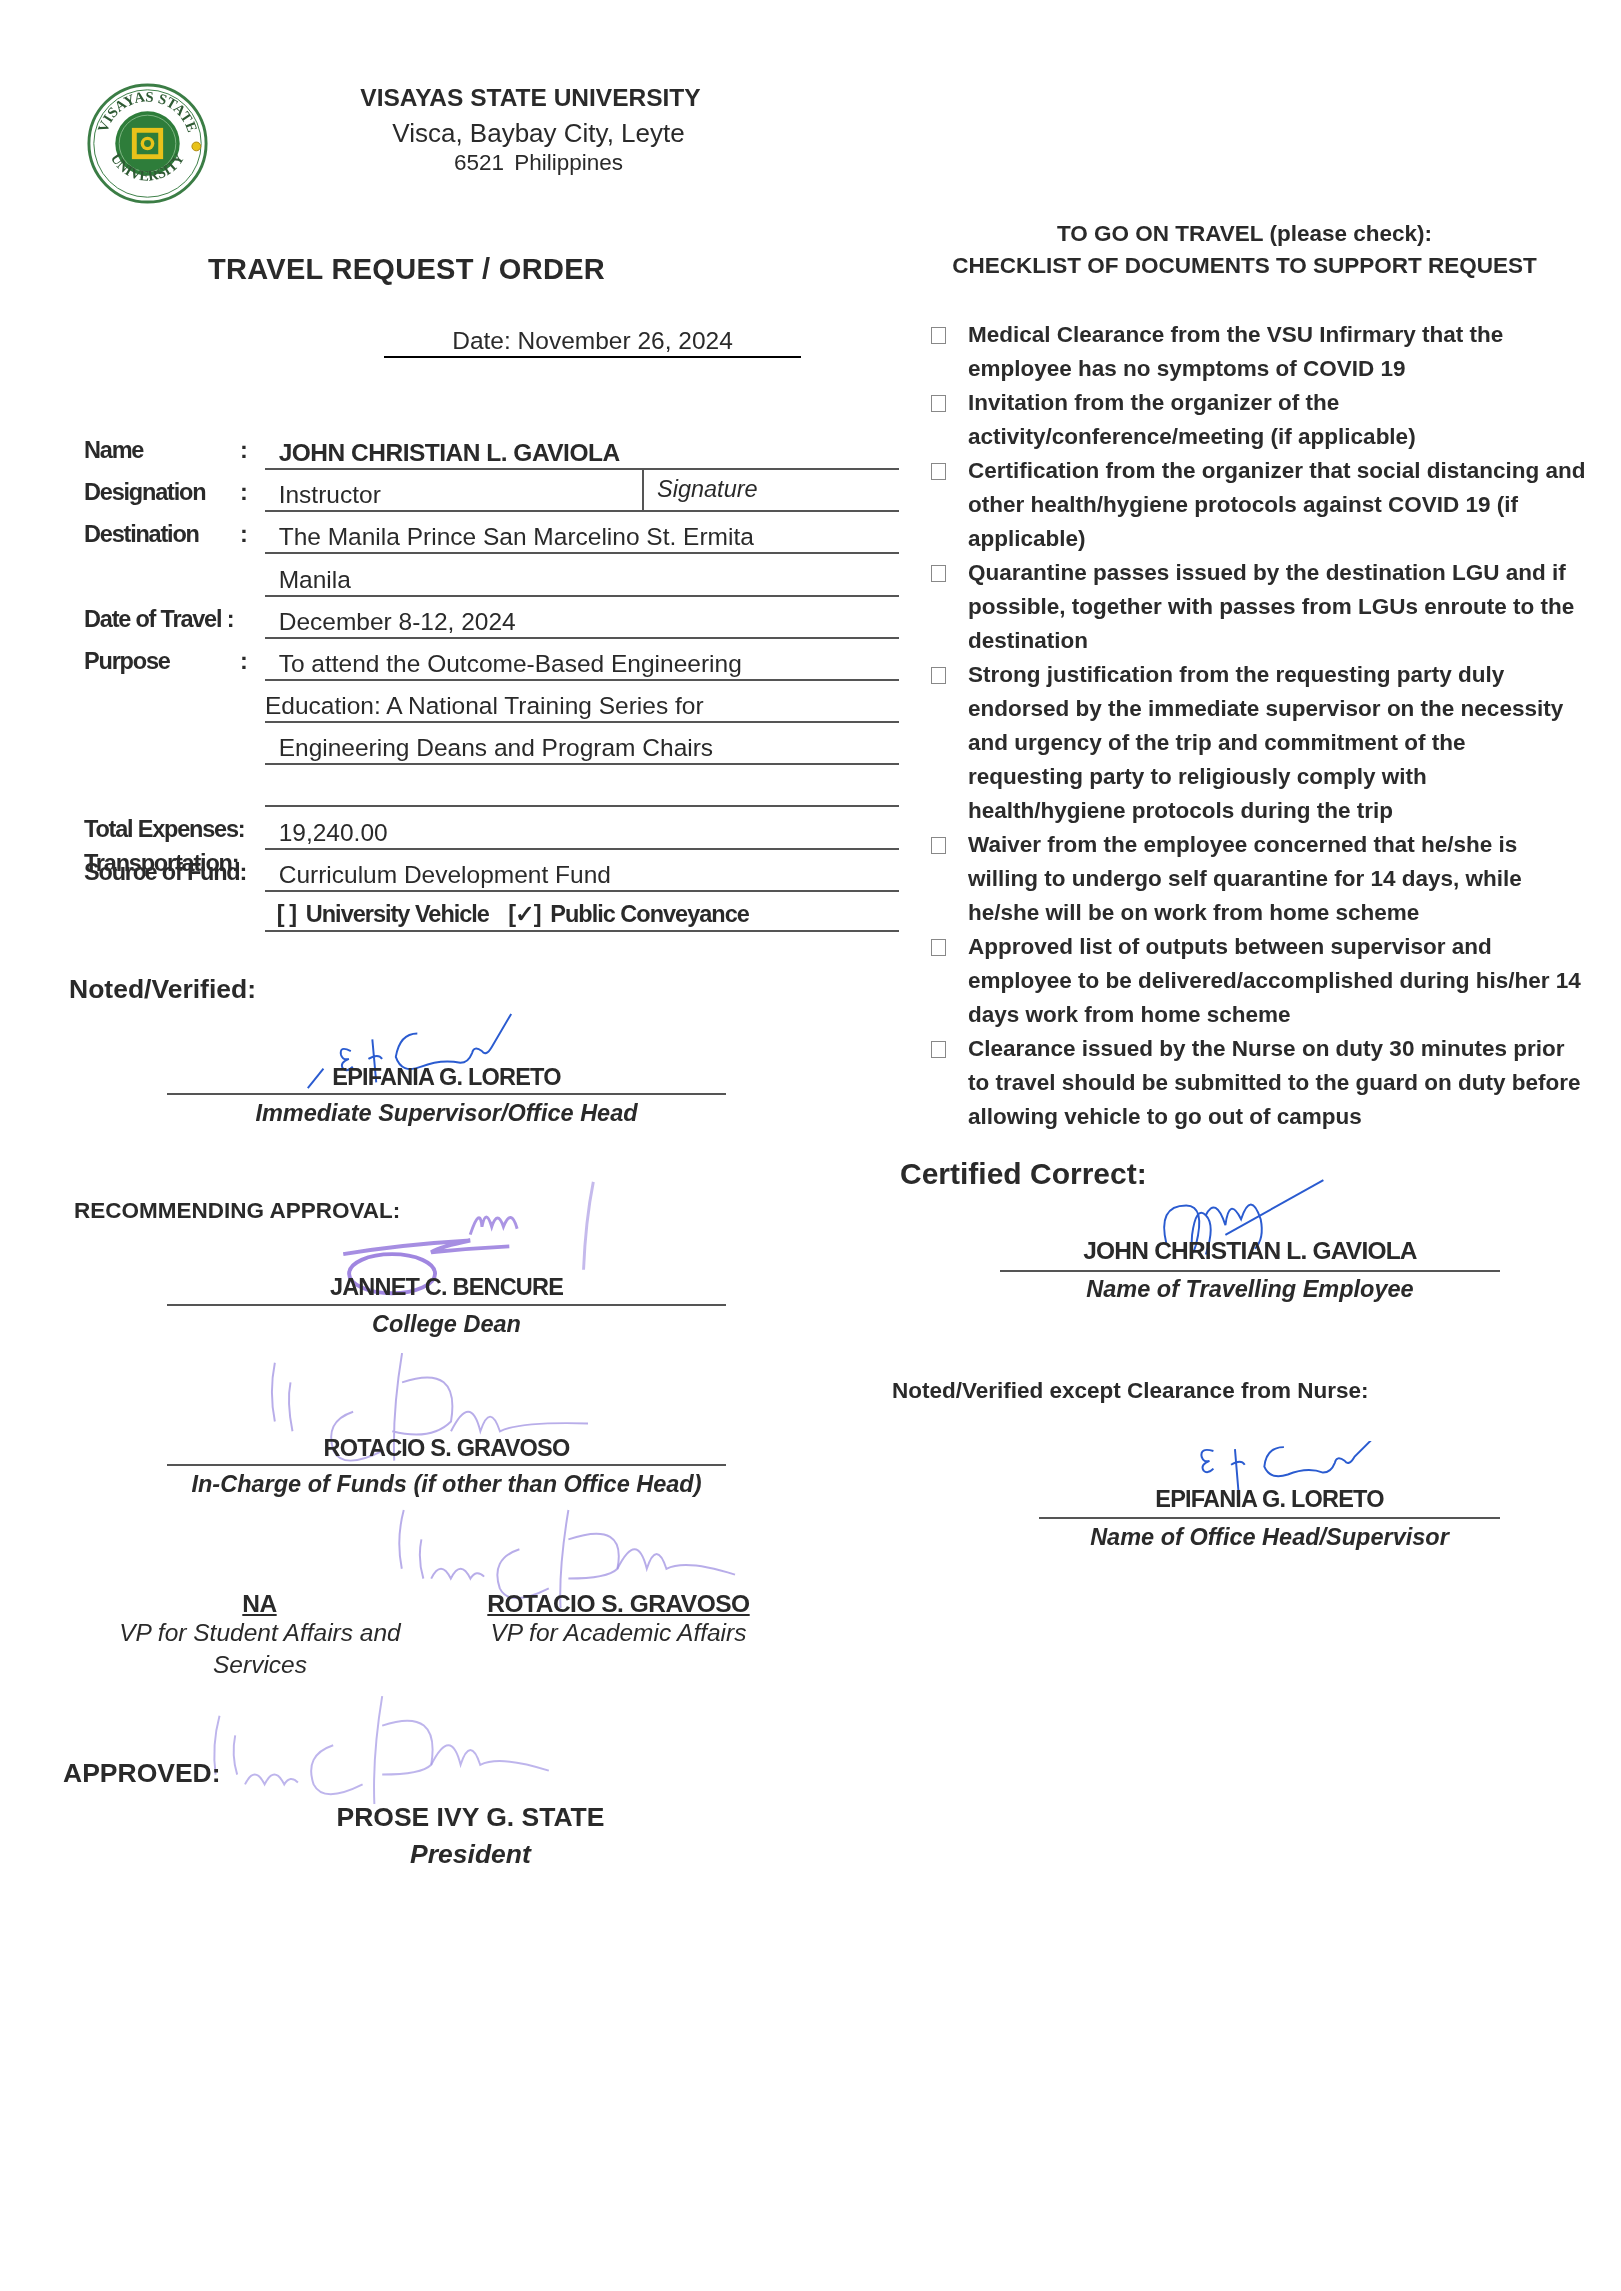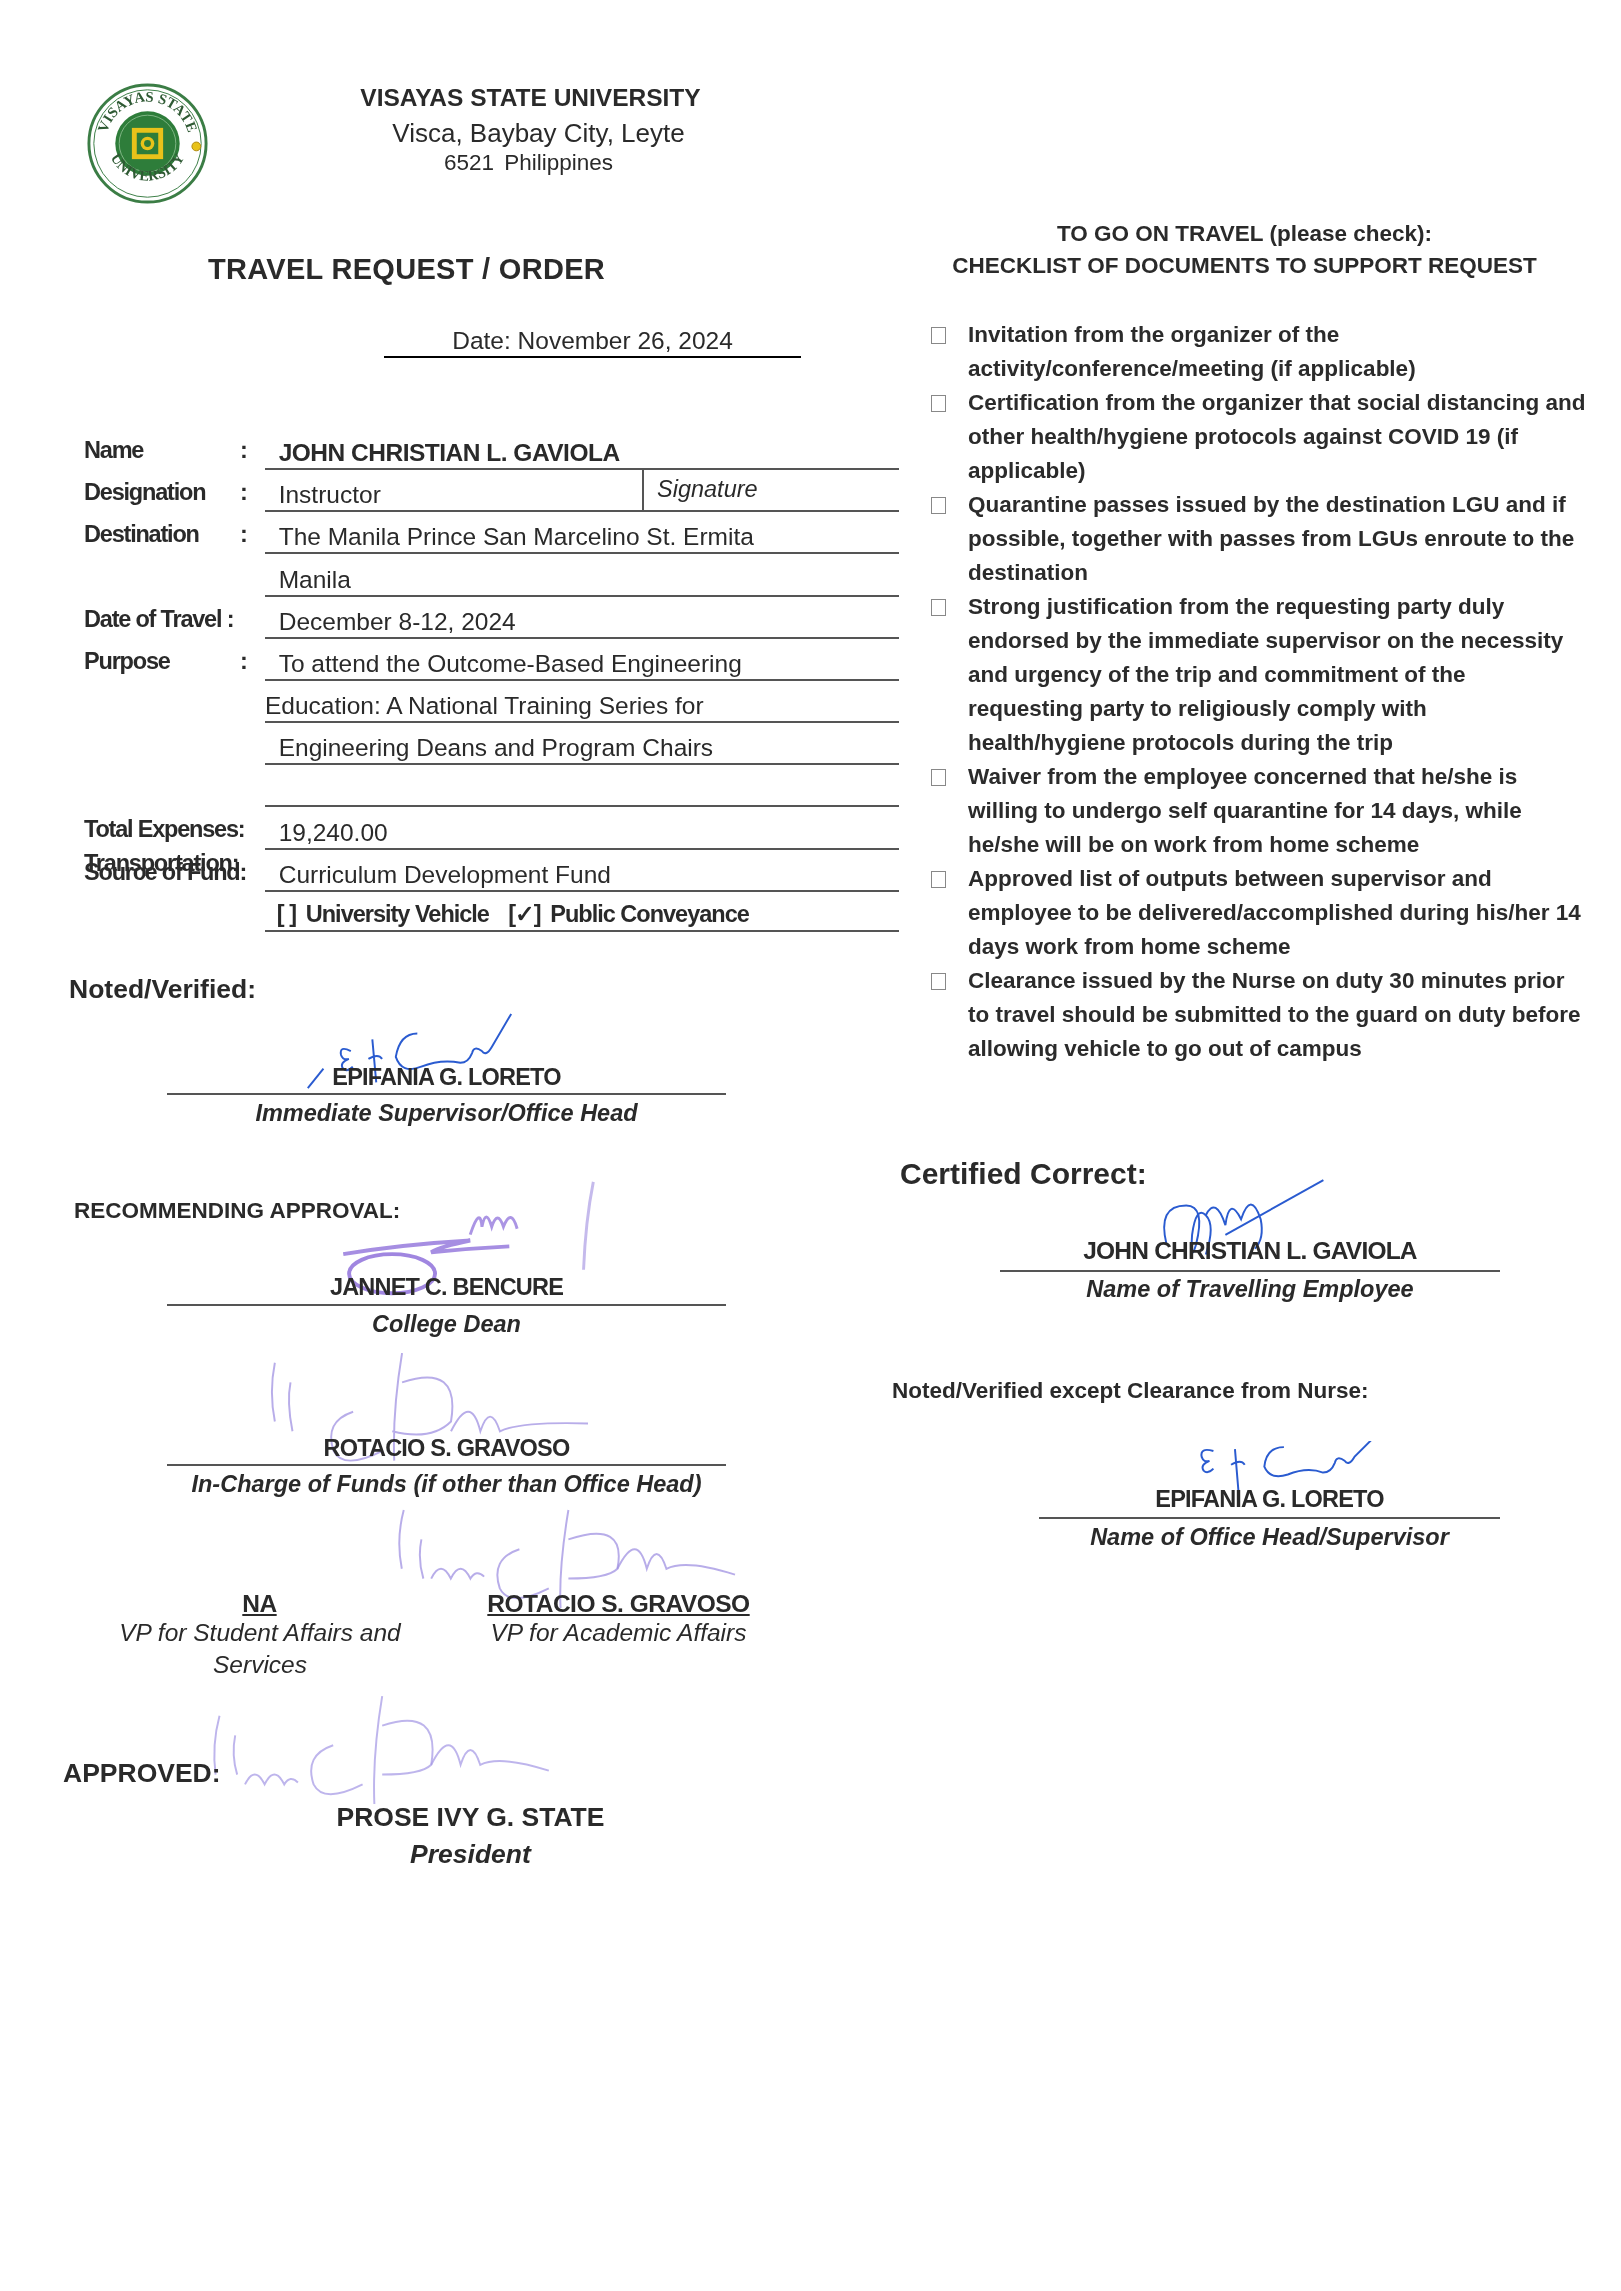--- a/index.html
+++ b/index.html
@@ -8,21 +8,21 @@
   .sans { font-family:"Liberation Sans", sans-serif; }
   .dsans { font-family:"DejaVu Sans", sans-serif; }
   .b { font-weight:bold; }
   .i { font-style:italic; }
   .c { text-align:center; }
 
   
   #logo { left:86px; top:82px; width:123px; height:123px; }
   #uni-name { left:315px; top:84px; width:431px; font-size:24.5px; font-weight:bold; }
   #uni-addr1 { left:323px; top:118px; width:431px; font-size:26px; }
-  #uni-addr2 { left:313px; top:150px; width:431px; font-size:22.5px; word-spacing:3.9px; }
+  #uni-addr2 { left:323px; top:150px; width:431px; font-size:22.5px; word-spacing:3.9px; }
   #form-title { left:147px; top:253px; width:519px; font-size:29px; font-weight:bold; letter-spacing:0.3px; }
 
   
   #date-line { left:384px; top:327px; width:417px; height:29px; border-bottom:2px solid #000000; font-size:24.5px; text-align:center; }
 
   
   .lbl { font-size:23.5px; font-weight:bold; letter-spacing:-1.2px; left:84px; }
   .colon { font-size:23.5px; font-weight:bold; left:240px; }
   .fld { left:265px; width:634px; height:35px; border-bottom:2px solid #555; font-size:24.5px; box-sizing:border-box; padding-left:13.7px; line-height:35px; }
   .fld.noind { padding-left:0; }
@@ -166,21 +166,21 @@
 </svg>
 <div class="abs sans b" style="left:63px; top:1758px; font-size:26.5px;">APPROVED:</div>
 <div class="abs sans b c" style="left:294px; top:1802px; width:353px; font-size:26.5px;">PROSE IVY G. STATE</div>
 <div class="abs sans b i c" style="left:294px; top:1839px; width:353px; font-size:26.5px;">President</div>
 
 <div id="chk-title" class="abs sans">
   <div>TO GO ON TRAVEL (please check):</div>
   <div>CHECKLIST OF DOCUMENTS TO SUPPORT REQUEST</div>
 </div>
 <ul id="checklist" class="abs sans">
-  <li><span class="cb"></span></li>
+  <li><span class="cb"></span><span>Medical Clearance from the VSU Infirmary that the employee has no symptoms of COVID 19</span></li>
   <li><span class="cb"></span><span>Invitation from the organizer of the activity/conference/meeting (if applicable)</span></li>
   <li><span class="cb"></span><span>Certification from the organizer that social distancing and other health/hygiene protocols against COVID 19 (if applicable)</span></li>
   <li><span class="cb"></span><span>Quarantine passes issued by the destination LGU and if possible, together with passes from LGUs enroute to the destination</span></li>
   <li><span class="cb"></span><span>Strong justification from the requesting party duly endorsed by the immediate supervisor on the necessity and urgency of the trip and commitment of the requesting party to religiously comply with health/hygiene protocols during the trip</span></li>
   <li><span class="cb"></span><span>Waiver from the employee concerned that he/she is willing to undergo self quarantine for 14 days, while he/she will be on work from home scheme</span></li>
   <li><span class="cb"></span><span>Approved list of outputs between supervisor and employee to be delivered/accomplished during his/her 14 days work from home scheme</span></li>
   <li><span class="cb"></span><span>Clearance issued by the Nurse on duty 30 minutes prior to travel should be submitted to the guard on duty before allowing vehicle to go out of campus</span></li>
 </ul>
 
 <div class="abs sans b" style="left:900px; top:1157px; font-size:30px;">Certified Correct:</div>

